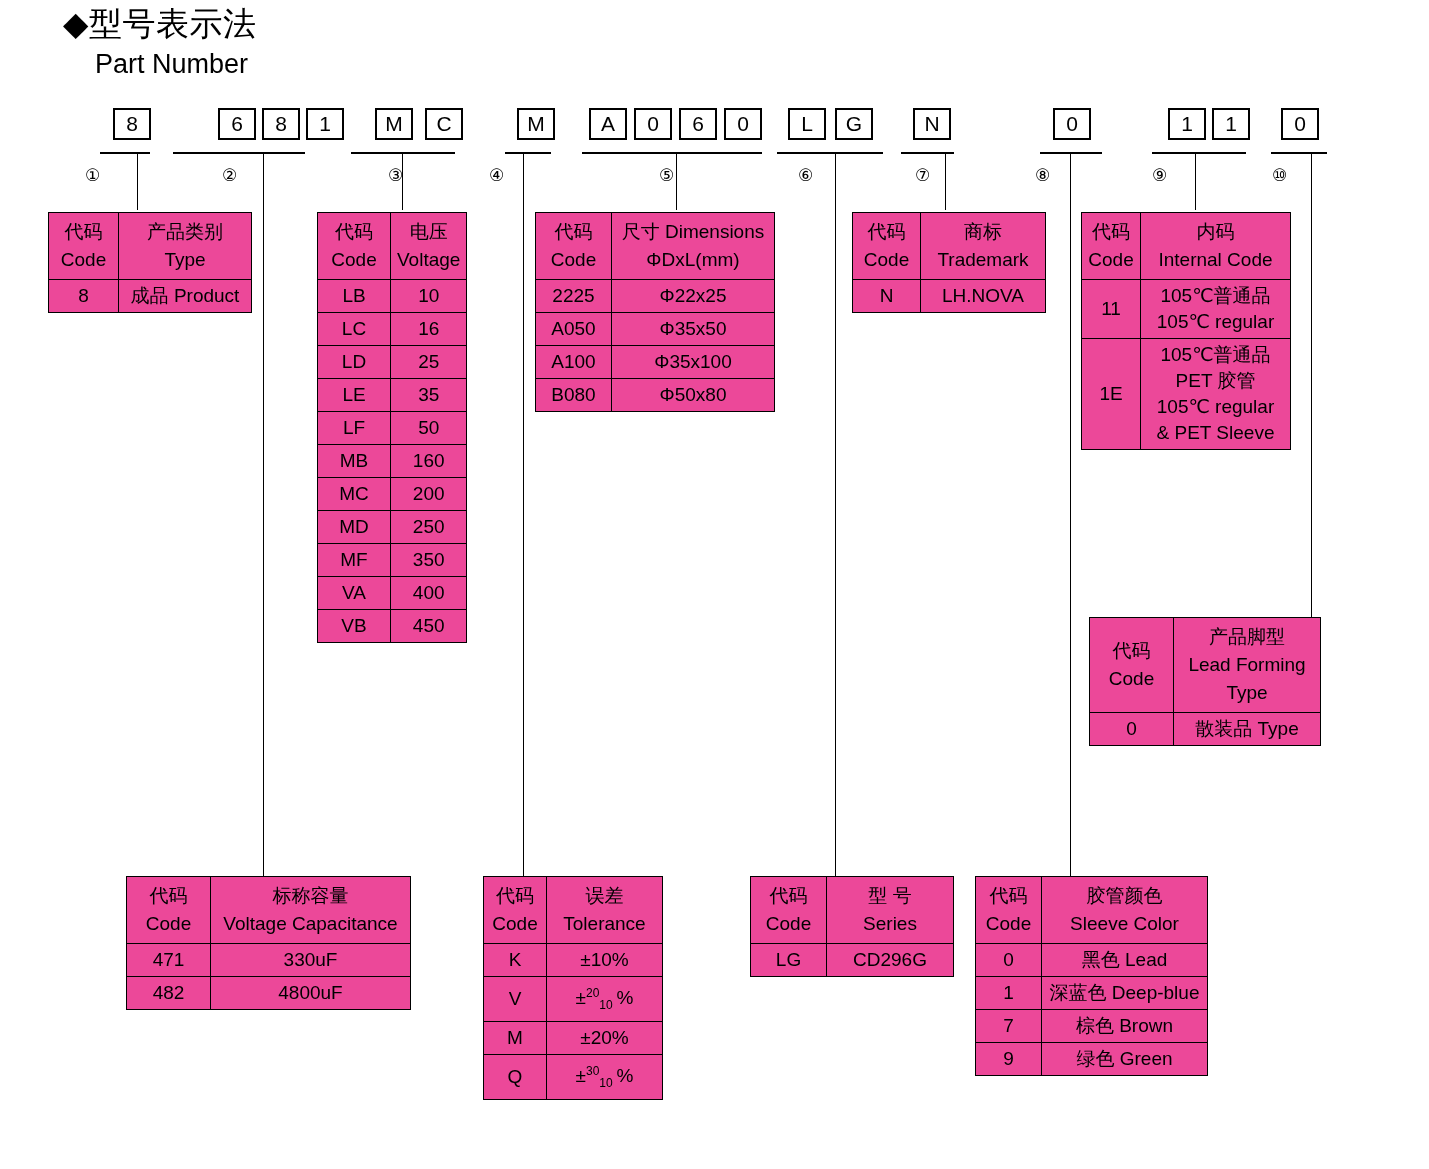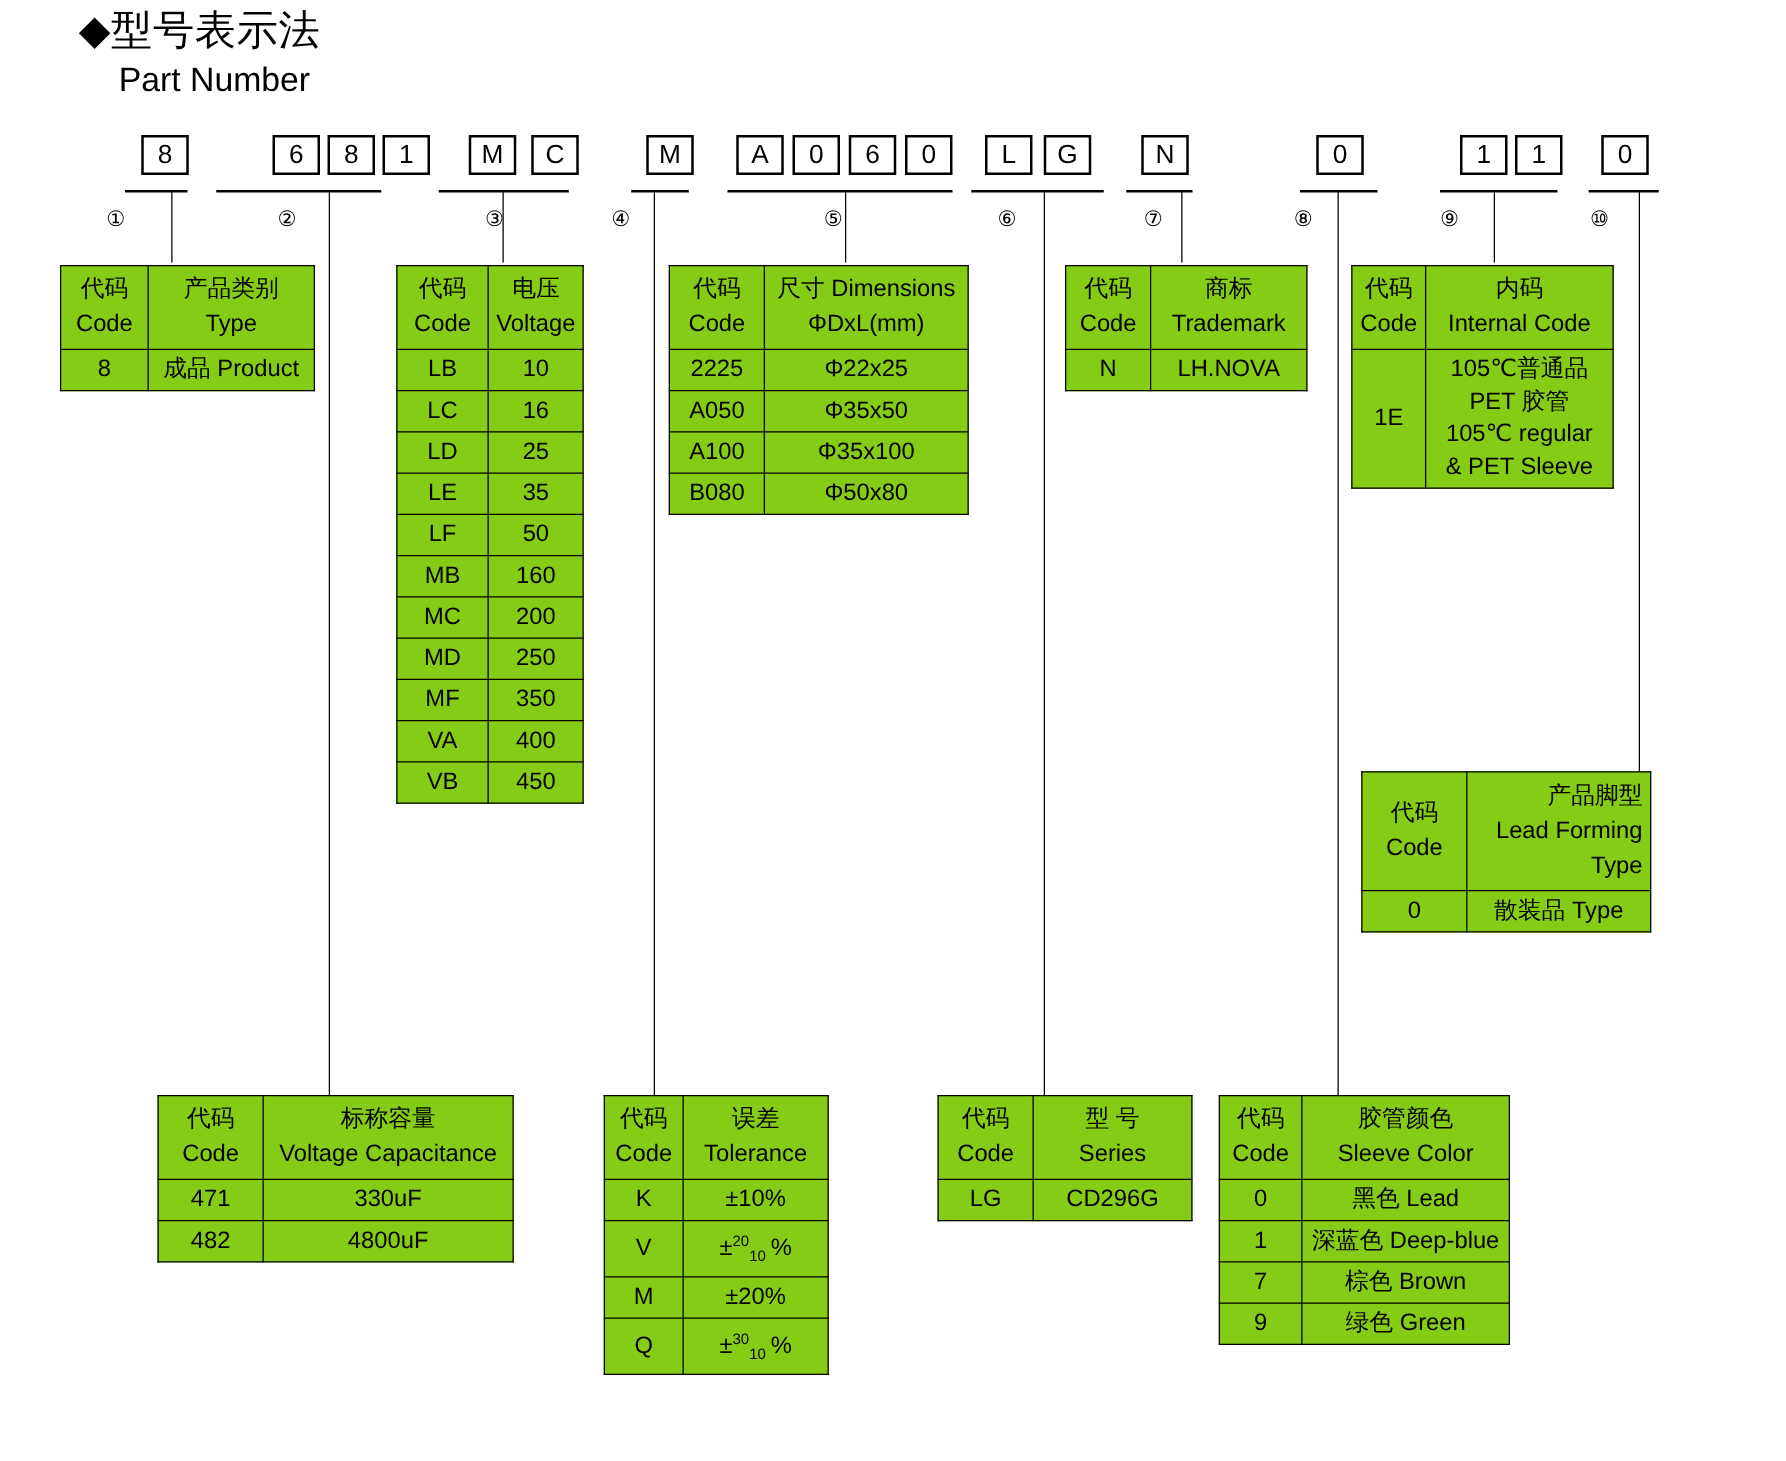--- a/index.html
+++ b/index.html
@@ -45,21 +45,21 @@
     white-space:nowrap;
   }
 
   
   .vline { position:absolute; width:0; border-left:1.6px solid #000; }
 
   
   table.tbl {
     position:absolute;
     border-collapse:collapse;
-    background:#84cc16;
+    background:#ec4899;
     padding-left:45px;
   }
   table.tbl td {
     border:1.6px solid #000;
     text-align:center;
     vertical-align:middle;
     font-size:19px;
     padding:3px 4px;
     line-height:26px;
     white-space:nowrap;
@@ -274,39 +274,46 @@
       <td class="hd" style="width:59px;">
         <span class="sub">代码</span>
         <span class="sub">Code</span>
       </td>
       <td class="hd" style="width:150px;">
         <span class="sub">内码</span>
         <span class="sub">Internal Code</span>
       </td>
     </tr>
     <tr>
+      <td>11</td>
+      <td>
+        <span class="sub">105℃普通品</span>
+        <span class="sub">105℃ regular</span>
+      </td>
+    </tr>
+    <tr>
       <td>1E</td>
       <td>
         <span class="sub">105℃普通品</span>
         <span class="sub">PET 胶管</span>
         <span class="sub">105℃ regular</span>
         <span class="sub">&amp; PET Sleeve</span>
       </td>
     </tr>
   </tbody>
     </table>
 
   <table class="tbl" style="left:1089px;top:617px;">
     <tbody>
         <tr>
       <td class="hd" style="width:84px;">
         <span class="sub">代码</span>
         <span class="sub">Code</span>
       </td>
-      <td class="hd" style="width:147px;text-align:right;">
+      <td class="hd" style="width:147px;">
         <span class="sub">产品脚型</span>
         <span class="sub">Lead Forming</span>
         <span class="sub">Type</span>
       </td>
     </tr>
     <tr>
       <td>0</td>
       <td>散装品 Type</td>
     </tr>
   </tbody>

